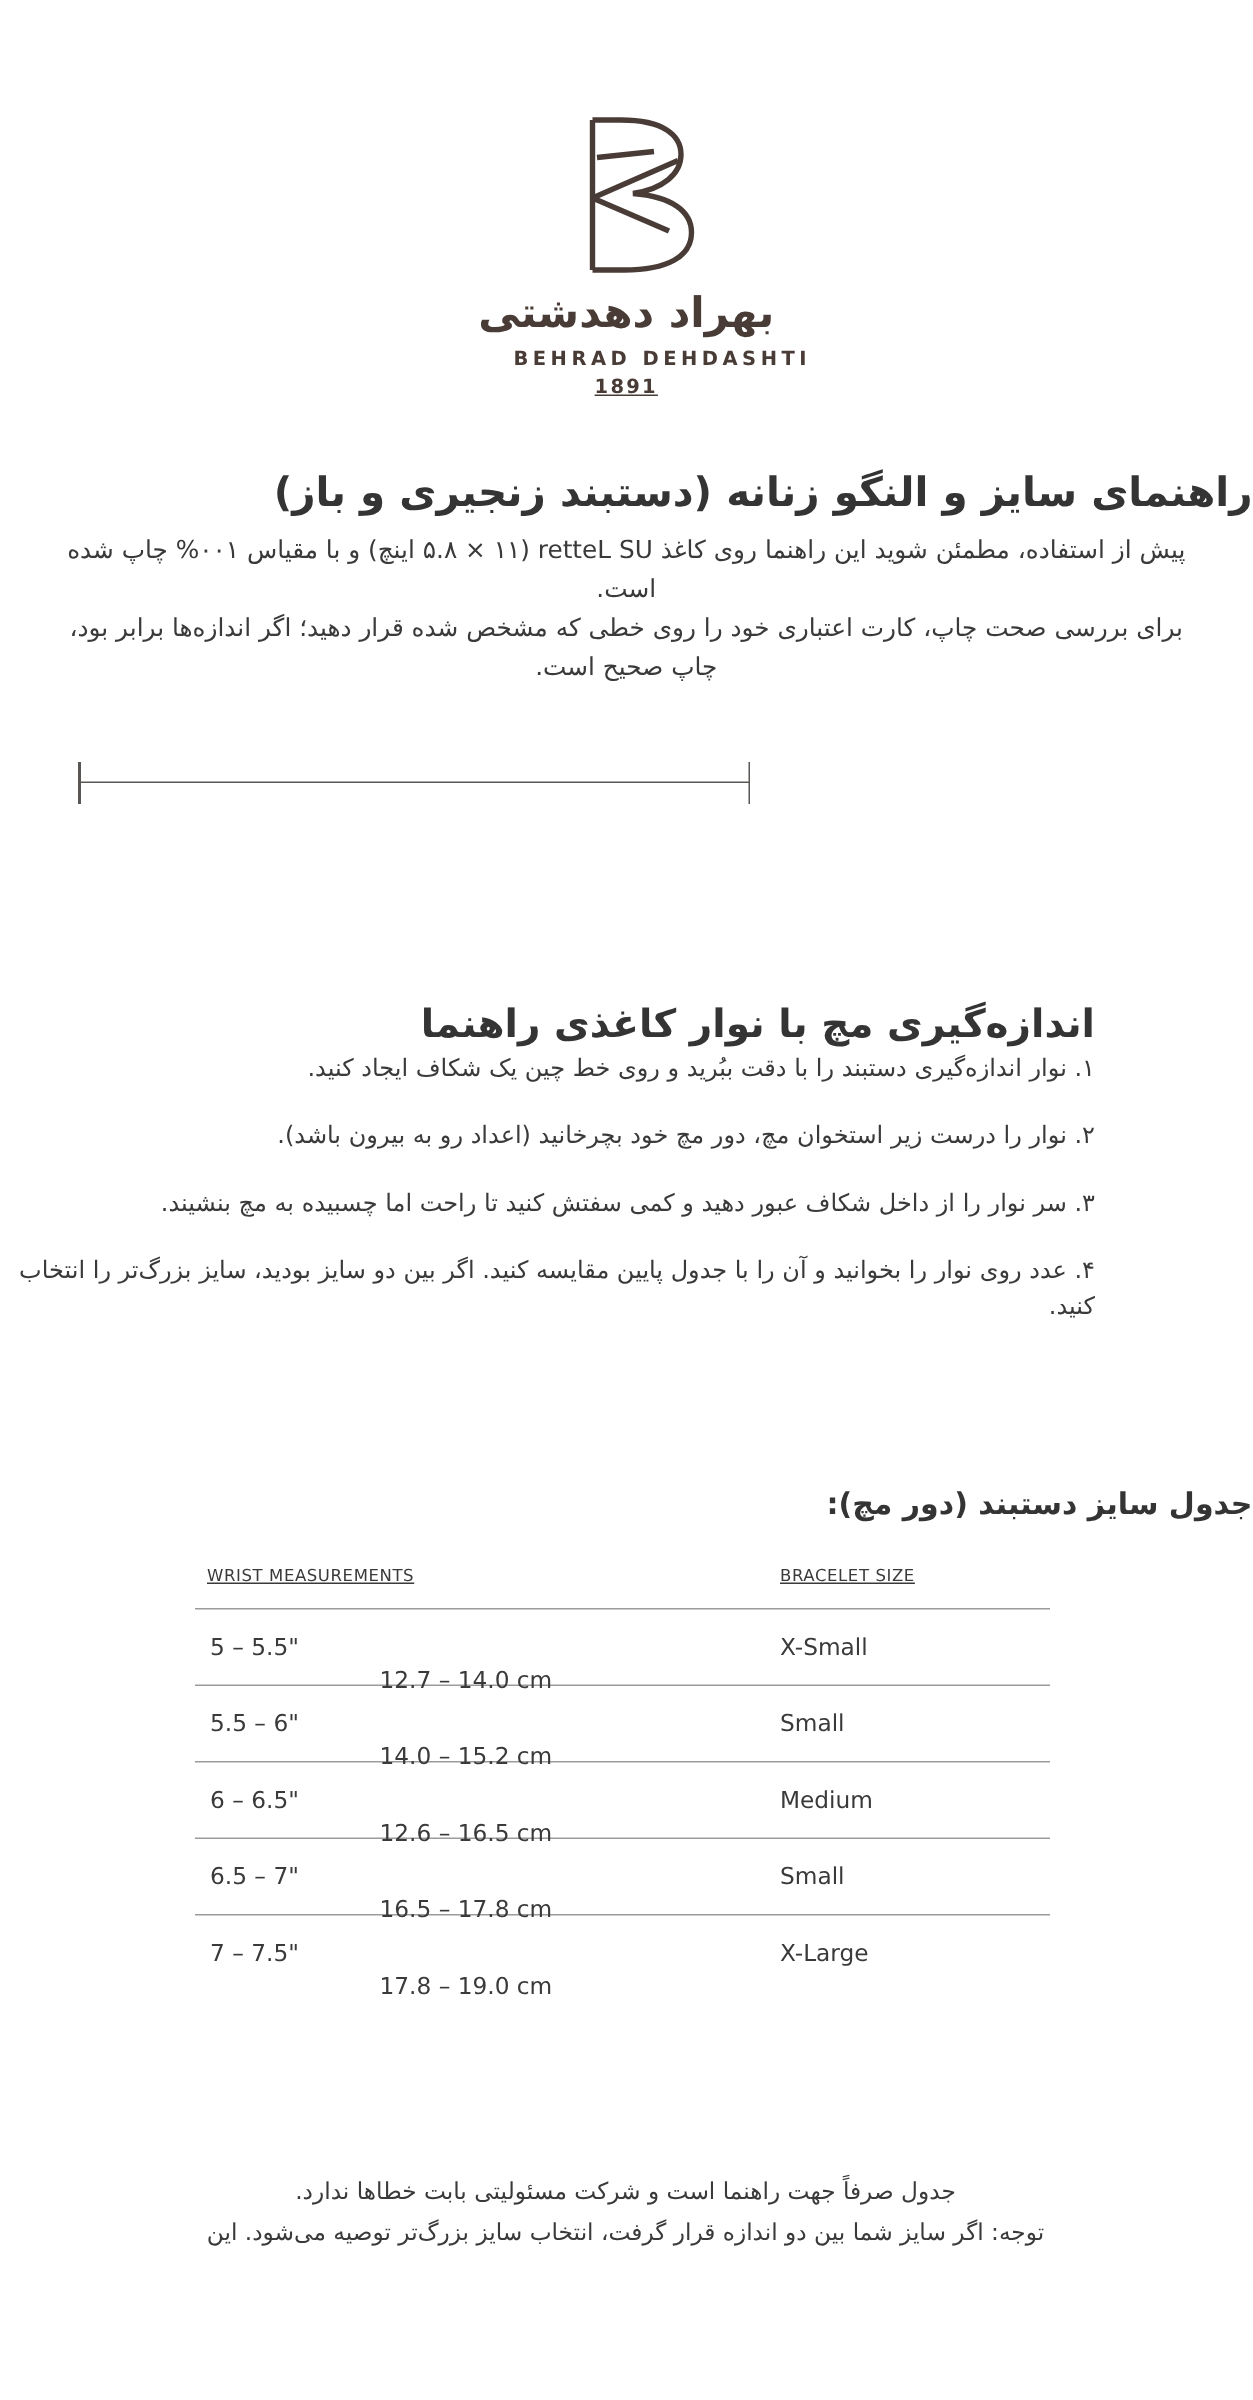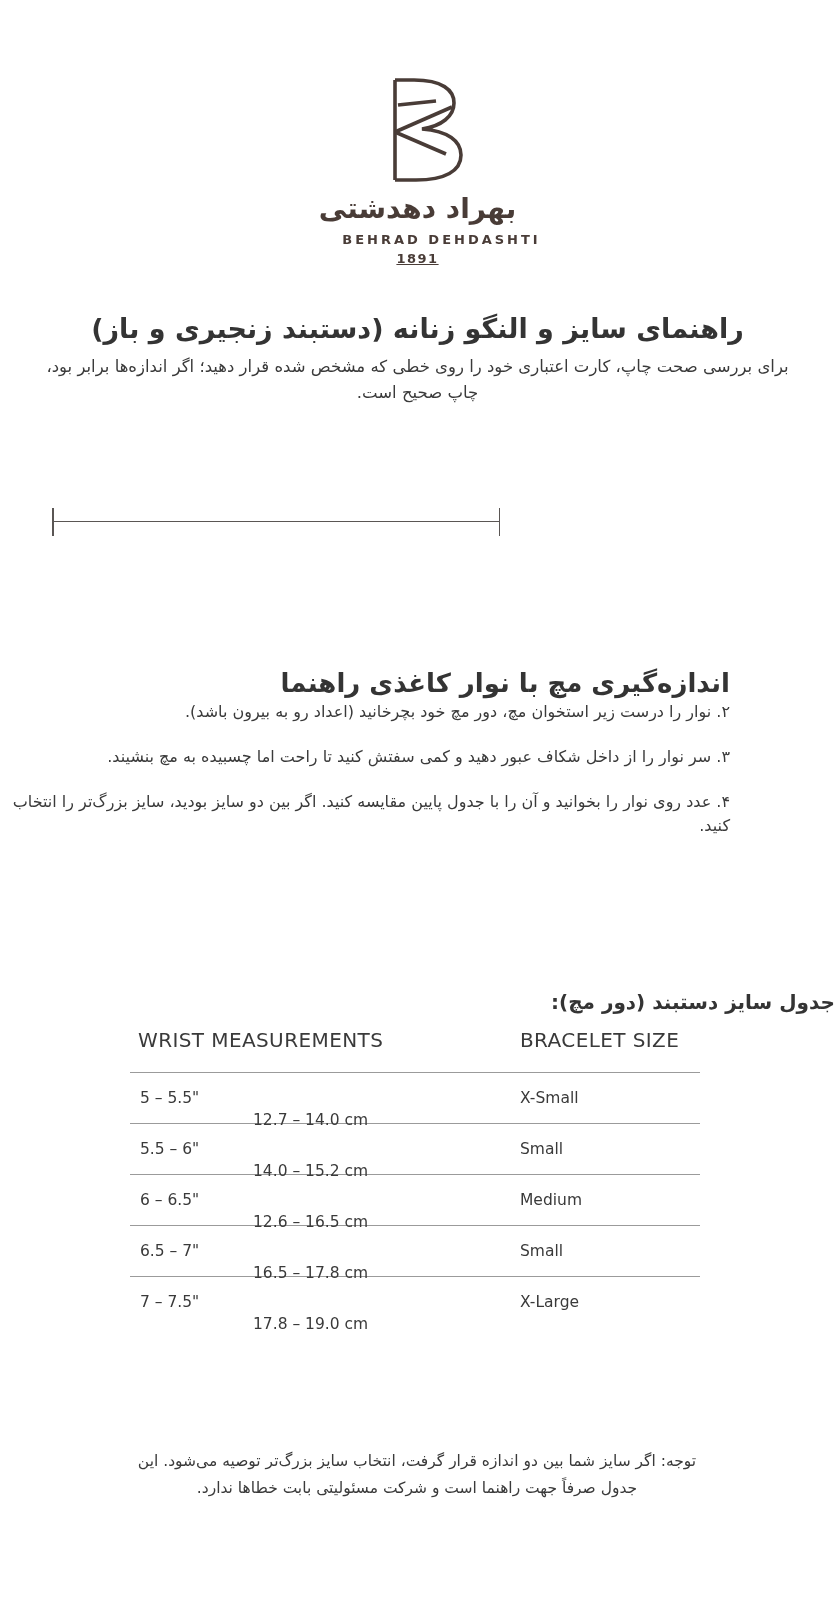--- a/index.html
+++ b/index.html
@@ -7,21 +7,21 @@
   .abs{position:absolute;}
 
   
   .logo-block{top:74px;left:0;width:835px;text-align:center;color:#493c37;}
   .logo-mark{display:inline-block;}
   .logo-fa{font-size:28px;font-weight:bold;letter-spacing:0;margin-top:2px;direction:rtl;}
   .logo-en{font-size:13px;font-weight:600;letter-spacing:3px;margin-top:7px;padding-left:48px;}
   .logo-year{font-size:13px;font-weight:600;letter-spacing:1.5px;margin-top:4px;text-decoration:underline;}
 
   
-  .intro-title{top:295px;left:0;width:835px;text-align:center;direction:rtl;
+  .intro-title{top:295px;left:0;width:835px;direction:rtl;
     font-size:27px;font-weight:bold;color:#343434;}
   .intro-text{top:354px;left:30px;width:775px;text-align:center;direction:rtl;
     font-size:16.5px;line-height:26px;color:#3a3a3a;}
 
   
   .ruler-block{top:508px;left:52px;width:448px;}
   .ruler-label{text-align:center;font-size:14.5px;direction:rtl;color:#3a3a3a;margin-bottom:9px;}
   .ruler{position:relative;height:28px;}
   .ruler .line{position:absolute;top:13px;left:0;right:0;border-top:1.5px solid #5a5654;}
   .ruler .tick-l,.ruler .tick-r{position:absolute;top:0;width:1.5px;height:28px;background:#5a5654;}
@@ -30,22 +30,22 @@
   
   .measure-title{top:646px;left:0;width:730px;text-align:right;direction:rtl;
     font-size:26px;font-weight:bold;color:#343434;}
   .steps{top:700px;left:0;width:730px;direction:rtl;text-align:right;}
   .step{font-size:16px;line-height:24px;margin-bottom:21px;color:#3a3a3a;}
 
   
   .table-title{top:970px;left:0;width:835px;direction:rtl;
     font-size:20px;font-weight:bold;color:#343434;}
   .size-table{top:1028px;left:130px;width:570px;font-size:15.5px;color:#3a3a3a;}
-  .thead{display:flex;height:44px;border-bottom:1px solid #9b9b9b;
-    letter-spacing:.4px;font-size:20px;}
+  .thead{display:flex;height:44px;align-items:center;border-bottom:1px solid #9b9b9b;
+    letter-spacing:.4px;font-size:11px;text-decoration:underline;}
   .th-wrist{width:390px;padding-left:8px;box-sizing:border-box;}
   .th-size{width:180px;}
   .trow{display:flex;height:50px;align-items:center;border-bottom:1px solid #9b9b9b;}
   .trow.last{border-bottom:none;}
   .td-in{width:113px;padding-left:10px;box-sizing:border-box;}
   .td-cm{width:277px;padding-left:10px;box-sizing:border-box;margin-top:44px;}
   .td-size{width:170px;}
 
   
   .footer-note{top:1448px;left:107px;width:620px;text-align:center;direction:rtl;
@@ -67,34 +67,36 @@
     </svg>
   </span>
   <div class="logo-fa">بهراد دهدشتی</div>
   <div class="logo-en">BEHRAD DEHDASHTI</div>
   <div class="logo-year">1891</div>
 </div>
 
 <h1 class="abs intro-title">راهنمای سایز و النگو زنانه (دستبند زنجیری و باز)</h1>
 
 <div class="abs intro-text">
+  <div>پیش از استفاده، مطمئن شوید این راهنما روی کاغذ retteL SU (۵.۸ × ۱۱ اینچ) و با مقیاس ۰۰۱% چاپ شده است.</div>
   <div>برای بررسی صحت چاپ، کارت اعتباری خود را روی خطی که مشخص شده قرار دهید؛ اگر اندازه‌ها برابر بود، چاپ صحیح است.</div>
 </div>
 
 <div class="abs ruler-block">
   <div class="ruler">
     <span class="tick-l"></span>
     <span class="line"></span>
     <span class="tick-r"></span>
   </div>
 </div>
 
 <h2 class="abs measure-title">اندازه‌گیری مچ با نوار کاغذی راهنما</h2>
 
 <div class="abs steps">
+  <div class="step">۱. نوار اندازه‌گیری دستبند را با دقت ببُرید و روی خط چین یک شکاف ایجاد کنید.</div>
   <div class="step">۲. نوار را درست زیر استخوان مچ، دور مچ خود بچرخانید (اعداد رو به بیرون باشد).</div>
   <div class="step">۳. سر نوار را از داخل شکاف عبور دهید و کمی سفتش کنید تا راحت اما چسبیده به مچ بنشیند.</div>
   <div class="step">۴. عدد روی نوار را بخوانید و آن را با جدول پایین مقایسه کنید. اگر بین دو سایز بودید، سایز بزرگ‌تر را انتخاب کنید.</div>
 </div>
 
 <h3 class="abs table-title">جدول سایز دستبند (دور مچ):</h3>
 
 <div class="abs size-table">
   <div class="thead">
     <div class="th-wrist">WRIST MEASUREMENTS</div>
@@ -122,15 +124,15 @@
     <div class="td-size">Small</div>
   </div>
   <div class="trow last">
     <div class="td-in">7 – 7.5"</div>
     <div class="td-cm">17.8 – 19.0 cm</div>
     <div class="td-size">X-Large</div>
   </div>
 </div>
 
 <div class="abs footer-note">
+  <div>جدول صرفاً جهت راهنما است و شرکت مسئولیتی بابت خطاها ندارد.</div>
   <div>توجه: اگر سایز شما بین دو اندازه قرار گرفت، انتخاب سایز بزرگ‌تر توصیه می‌شود. این</div>
-  <div>جدول صرفاً جهت راهنما است و شرکت مسئولیتی بابت خطاها ندارد.</div>
 </div>
 
 </body></html>

